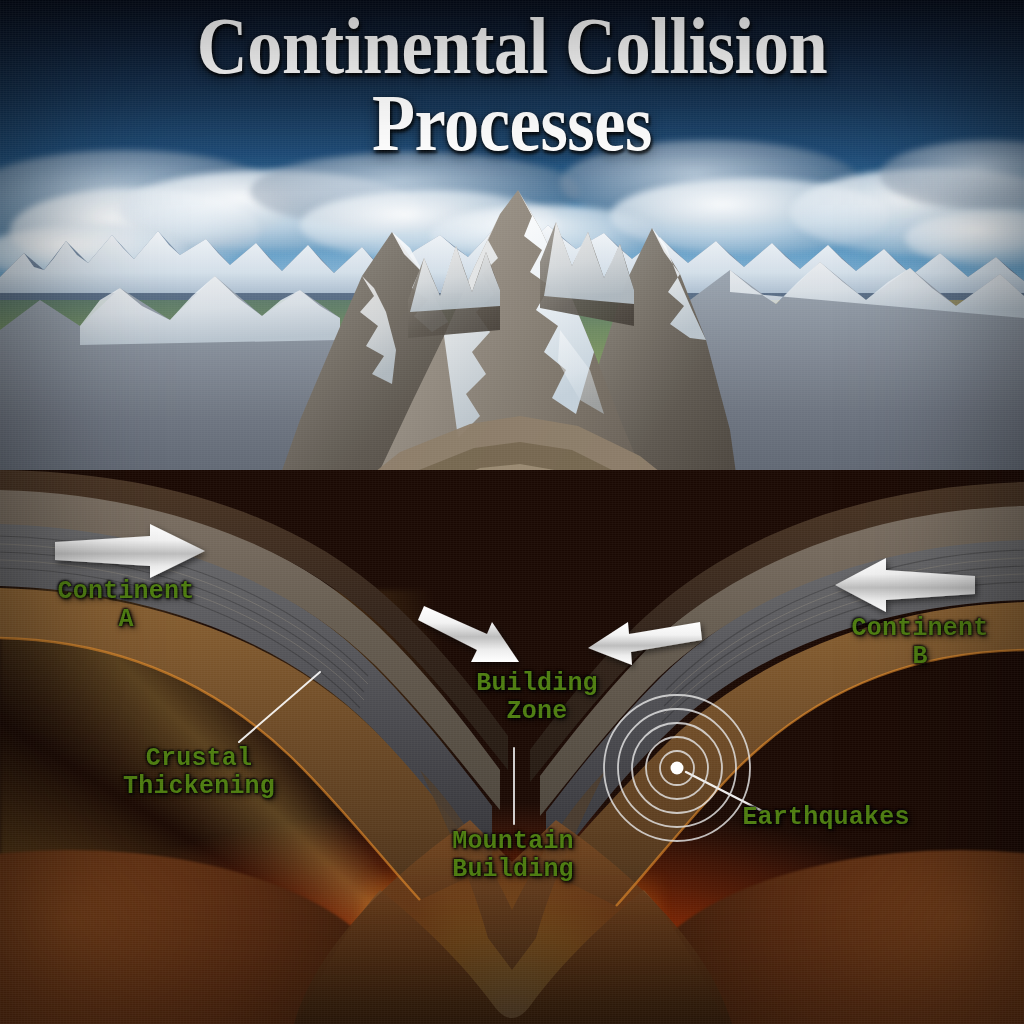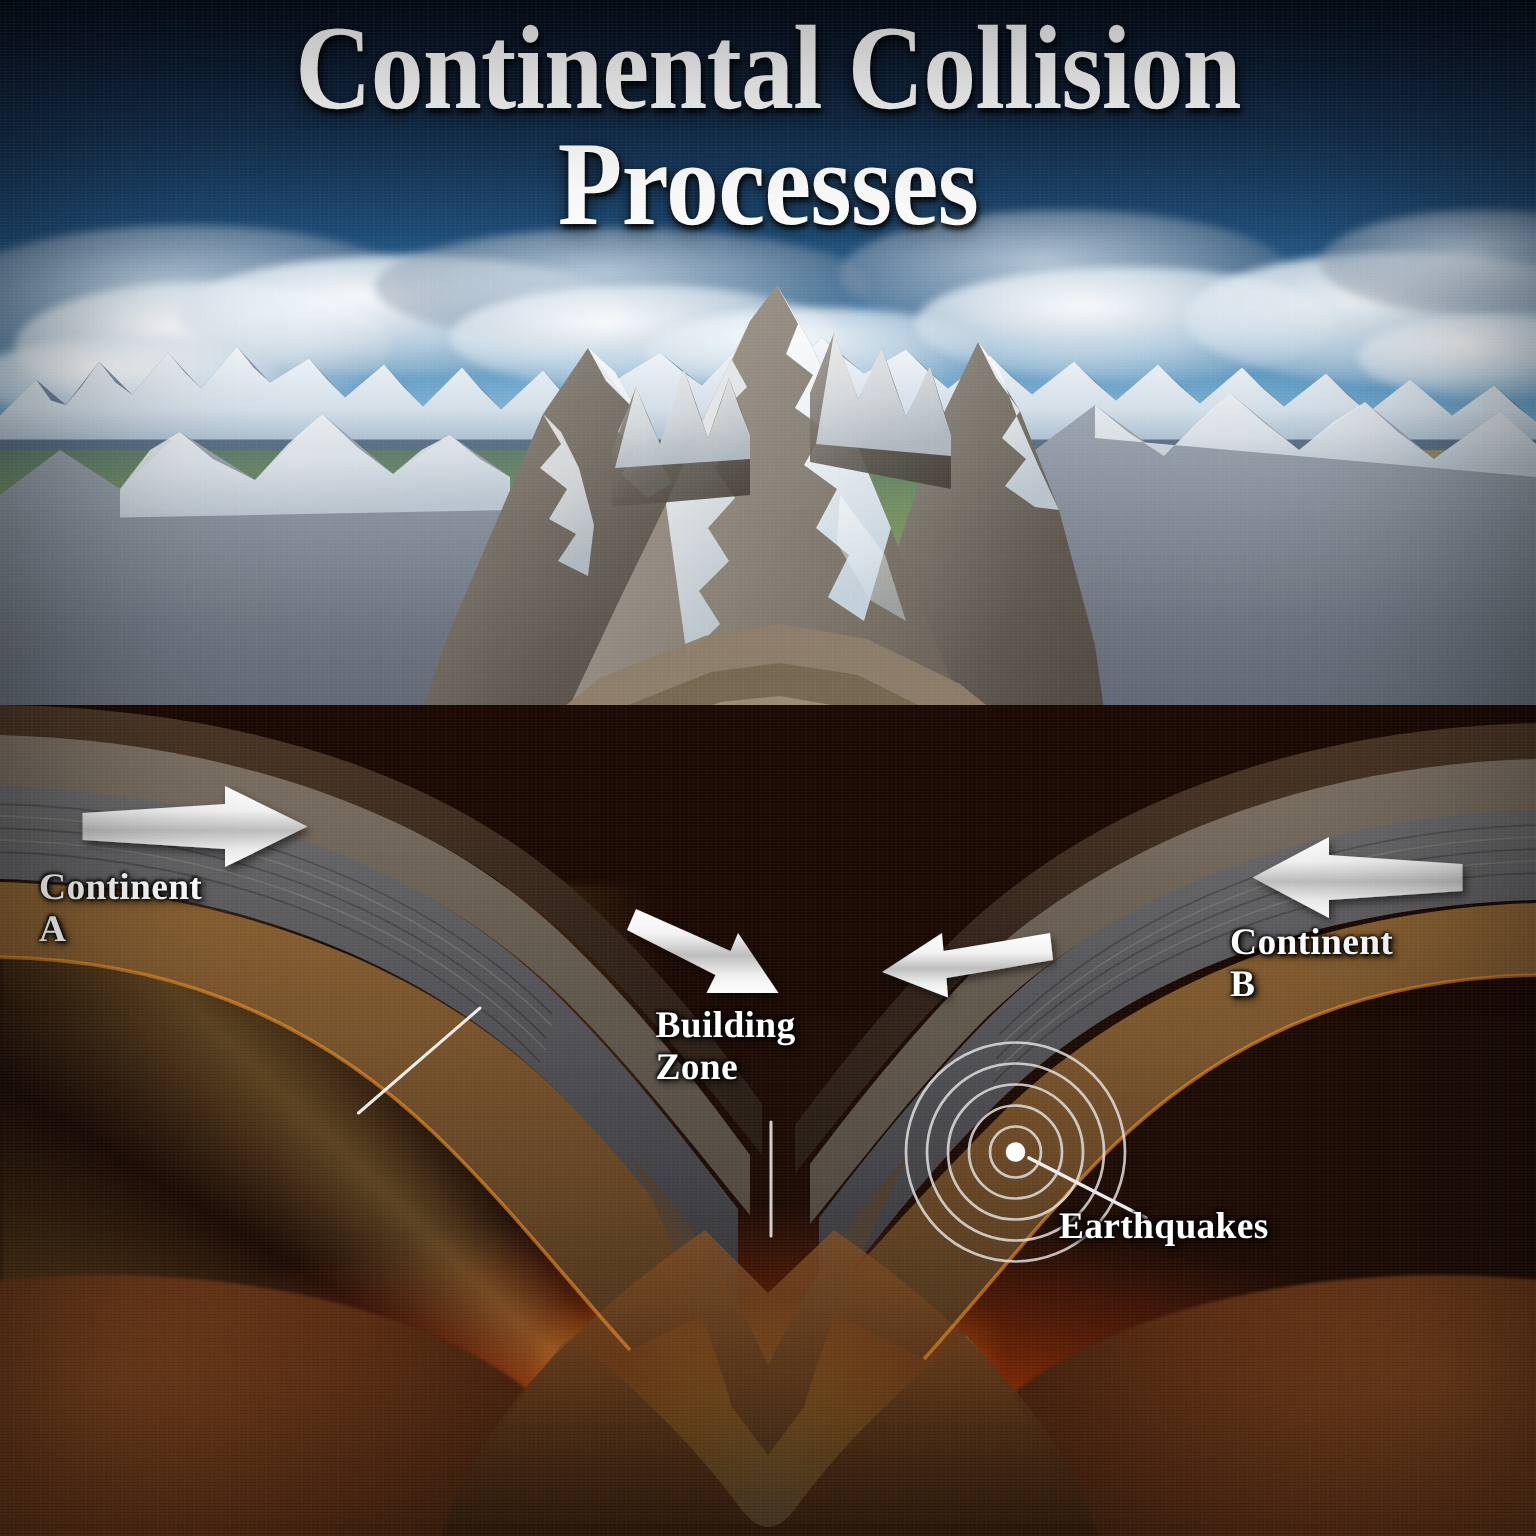--- a/index.html
+++ b/index.html
@@ -150,24 +150,24 @@
 
   
   .crust-svg { position: absolute; left: 0; top: 0; width: 1024px; height: 554px; }
 
   
   .arrow-svg { position: absolute; left: 0; top: 0; width: 1024px; height: 1024px; pointer-events: none; }
 
   
   .label {
     position: absolute;
-    color: #ffffff;
-    font-family: Liberation Serif, serif;
+    color: #4d7c0f;
+    font-family: Liberation Mono, monospace;
     font-weight: 700;
-    text-align: left;
+    text-align: center;
     line-height: 1.12;
     letter-spacing: .2px;
     text-shadow:
        0 0 3px rgba(0,0,0,.95),
        1px 1px 3px rgba(0,0,0,.95),
        2px 2px 6px rgba(0,0,0,.85),
       -1px -1px 2px rgba(0,0,0,.7);
     white-space: pre-line;
     pointer-events: none;
   }
@@ -490,21 +490,25 @@
 
   <div class="label" style="left:26px; top:578px; width:200px; font-size:25px;">Continent
 A</div>
 
   <div class="label" style="left:820px; top:615px; width:200px; font-size:25px;">Continent
 B</div>
 
   <div class="label" style="left:437px; top:670px; width:200px; font-size:25px;">Building
 Zone</div>
 
-
+  <div class="label" style="left:84px; top:745px; width:230px; font-size:25px;">Crustal
+Thickening</div>
+
+  <div class="label" style="left:413px; top:828px; width:200px; font-size:25px;">Mountain
+Building</div>
 
   <div class="label" style="left:706px; top:804px; width:240px; font-size:25px;">Earthquakes</div>
 
   <div class="title">Continental Collision
 Processes</div>
 
 
   <div class="vignette"></div>
   <div class="grain"></div>
 </div>

